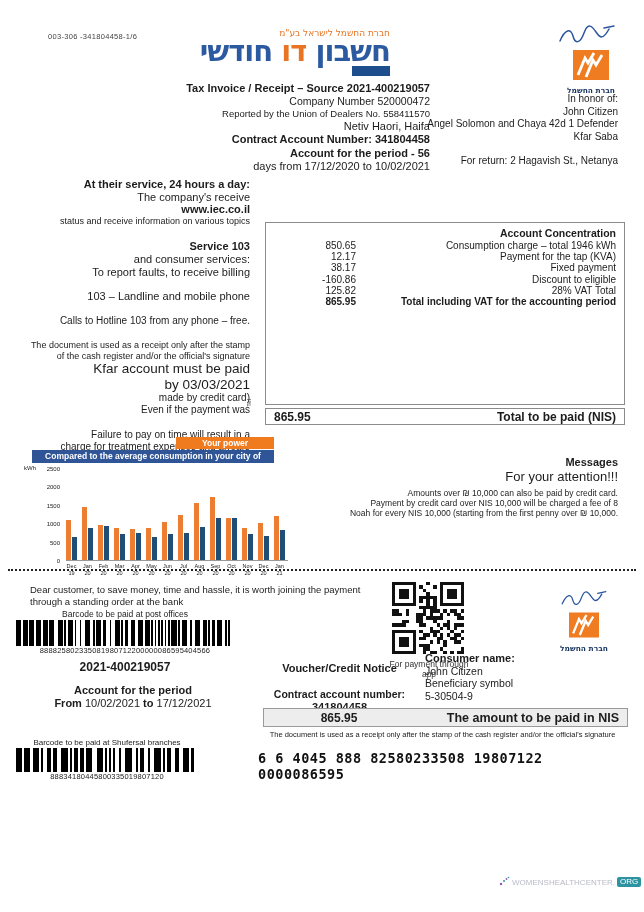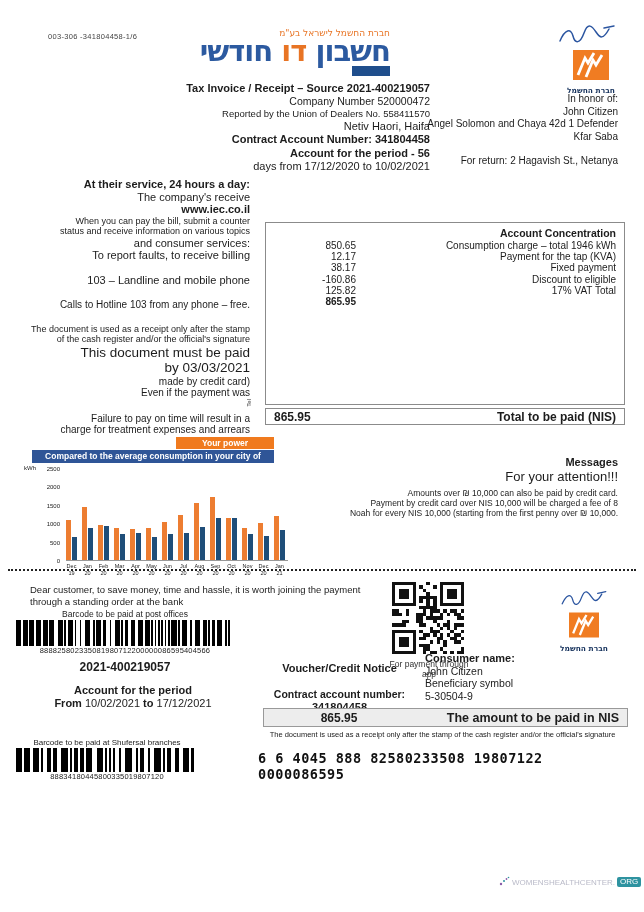--- a/index.html
+++ b/index.html
@@ -122,29 +122,29 @@
     <div>John Citizen</div>
     <div>Angel Solomon and Chaya 42d 1 Defender</div>
     <div>Kfar Saba</div>
     <div class="ret">For return: 2 Hagavish St., Netanya</div>
   </div>
 
   <div class="abs svc">
     <div class="s11 b">At their service, 24 hours a day:</div>
     <div class="s11">The company's receive</div>
     <div class="s11 b">www.iec.co.il</div>
-    <div class="s9">When you can pay the bill, submit a counter</div>
     <div class="s9">status and receive information on various topics</div>
+    <div class="s11 b mt14">Service 103</div>
     <div class="s11">and consumer services:</div>
     <div class="s11">To report faults, to receive billing</div>
     <div class="s11 mt12">103 – Landline and mobile phone</div>
     <div class="s10 mt12">Calls to Hotline 103 from any phone – free.</div>
     <div class="s9 mt14">The document is used as a receipt only after the stamp</div>
     <div class="s9">of the cash register and/or the official's signature</div>
-    <div class="s13">This document must be paid</div>
+    <div class="s13">Kfar account must be paid</div>
     <div class="s13">by 03/03/2021</div>
     <div class="s10">made by credit card)</div>
     <div class="s10">Even if the payment was</div>
     <div class="s10 mt14">Failure to pay on  time will result in a</div>
     <div class="s10">charge for treatment expenses and arrears interest.</div>
   </div>
 
 
   <div class="abs acct">
     <div class="acct-title">Account Concentration</div>
@@ -160,24 +160,25 @@
         <div class="acct-row">
           <span class="amt">38.17</span>
           <span>Fixed payment</span>
         </div>
         <div class="acct-row">
           <span class="amt">-160.86</span>
           <span>Discount to eligible</span>
         </div>
         <div class="acct-row">
           <span class="amt">125.82</span>
-          <span>17% VAT Total</span>
+          <span>28% VAT Total</span>
         </div>
         <div class="acct-row b">
           <span class="amt">865.95</span>
+          <span>Total including VAT for the accounting period</span>
         </div>
       </div>
   </div>
   <div class="abs acct-total">
     <span>865.95</span>
     <span>Total to be paid (NIS)</span>
   </div>
   <div class="abs tel-note">Tel</div>
 
   <div class="abs banner1">Your power consumption</div>

